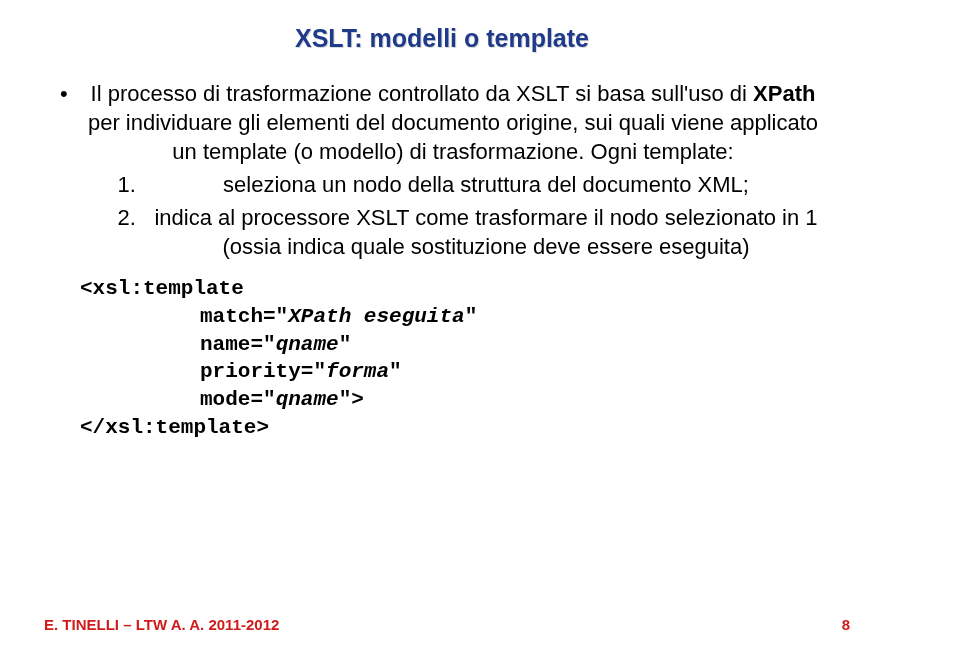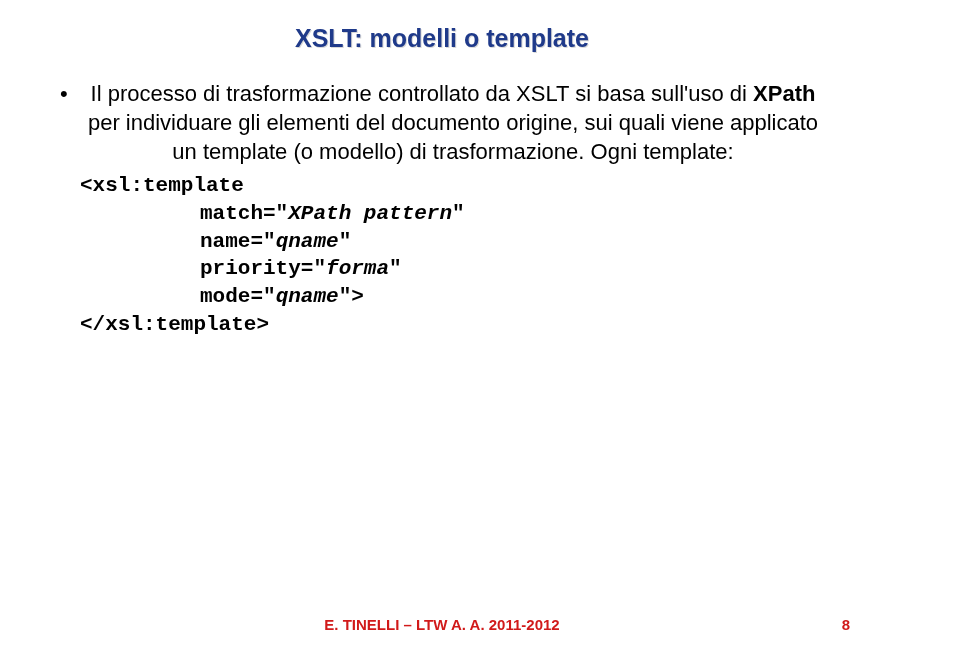--- a/index.html
+++ b/index.html
@@ -58,21 +58,21 @@
     color: #000;
   }
   ol.inner li {
     margin-bottom: 4px;
     padding-left: 6px;
   }
   .bold {
     font-weight: bold;
   }
   .code-block {
-    margin-top: 6px;
+    margin-top: 14px;
     margin-left: 20px;
     font-family: "Courier New", Courier, monospace;
     font-size: 21px;
     font-weight: bold;
     color: #000;
     line-height: 1.32;
   }
   .code-block .indent1 {
     margin-left: 120px;
   }
@@ -80,50 +80,54 @@
     margin-left: 200px;
   }
   .code-block .ital {
     font-style: italic;
   }
   .footer {
     position: absolute;
     bottom: 26px;
     left: 0;
     right: 0;
-    text-align: center;
     color: #d11a1a;
     font-weight: bold;
     font-size: 15px;
+    padding-left: 44px;
   }
   .page-number {
     position: absolute;
     bottom: 26px;
     right: 34px;
     color: #d11a1a;
     font-weight: bold;
     font-size: 15px;
   }
 </style>
 </head>
 <body>
 
 <div class="slide">
 
   <div class="title">XSLT: modelli o template</div>
 
   <ul class="outer">
     <li>
       <span>Il processo di trasformazione controllato da XSLT si basa sull'uso di </span><span class="bold">XPath</span><span> per individuare gli elementi del documento origine, sui quali viene applicato un template (o modello) di trasformazione. Ogni template:</span>
+      <ol class="inner">
+        <li>seleziona un nodo della struttura del documento XML;</li>
+        <li>indica al processore XSLT come trasformare il nodo selezionato in 1 (ossia indica quale sostituzione deve essere eseguita)</li>
+      </ol>
     </li>
   </ul>
 
   <div class="code-block">
     <div>&lt;xsl:template</div>
-    <div class="indent1"><span>match="</span><span class="ital">XPath pattern</span><span>"</span></div>
+    <div class="indent1"><span>match="</span><span class="ital">XPath eseguita</span><span>"</span></div>
     <div class="indent1"><span>name="</span><span class="ital">qname</span><span>"</span></div>
     <div class="indent1"><span>priority="</span><span class="ital">forma</span><span>"</span></div>
     <div class="indent1"><span>mode="</span><span class="ital">qname</span><span>"&gt;</span></div>
     <div>&lt;/xsl:template&gt;</div>
   </div>
 
   <div class="footer">E. TINELLI – LTW  A. A. 2011-2012</div>
   <div class="page-number">8</div>
 
 </div>

